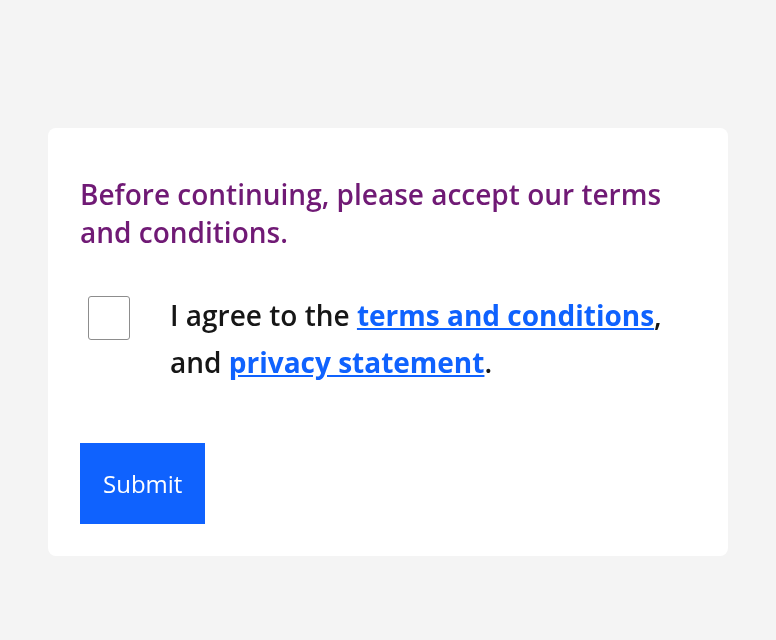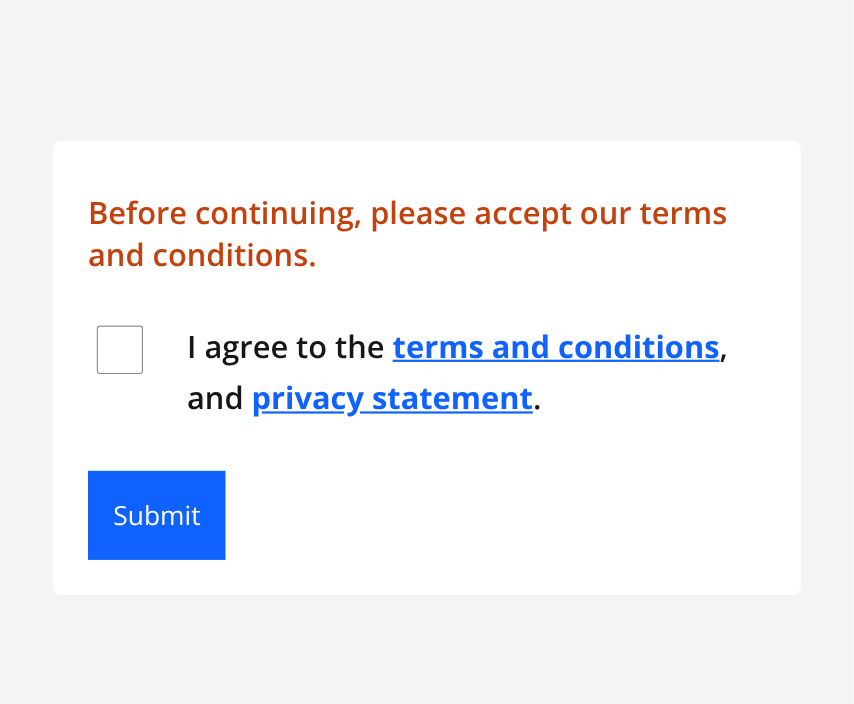--- a/index.html
+++ b/index.html
@@ -16,29 +16,29 @@
     }
     .card {
       background: #ffffff;
       border-radius: 8px;
       padding: 48px 32px 32px 32px;
       margin-top: 80px;
     }
     .instruction {
       font-size: 28px;
       font-weight: 600;
-      color: #c2410c;
+      color: #701a75;
       line-height: 1.35;
       margin-bottom: 40px;
     }
     .checkbox-row {
       display: flex;
       align-items: flex-start;
       gap: 40px;
-      margin-bottom: 41px;
+      margin-bottom: 56px;
       padding-left: 8px;
     }
     .checkbox {
       width: 42px;
       height: 44px;
       border: 1px solid #8d8d8d;
       border-radius: 3px;
       background: #ffffff;
       flex-shrink: 0;
       margin-top: 4px;

